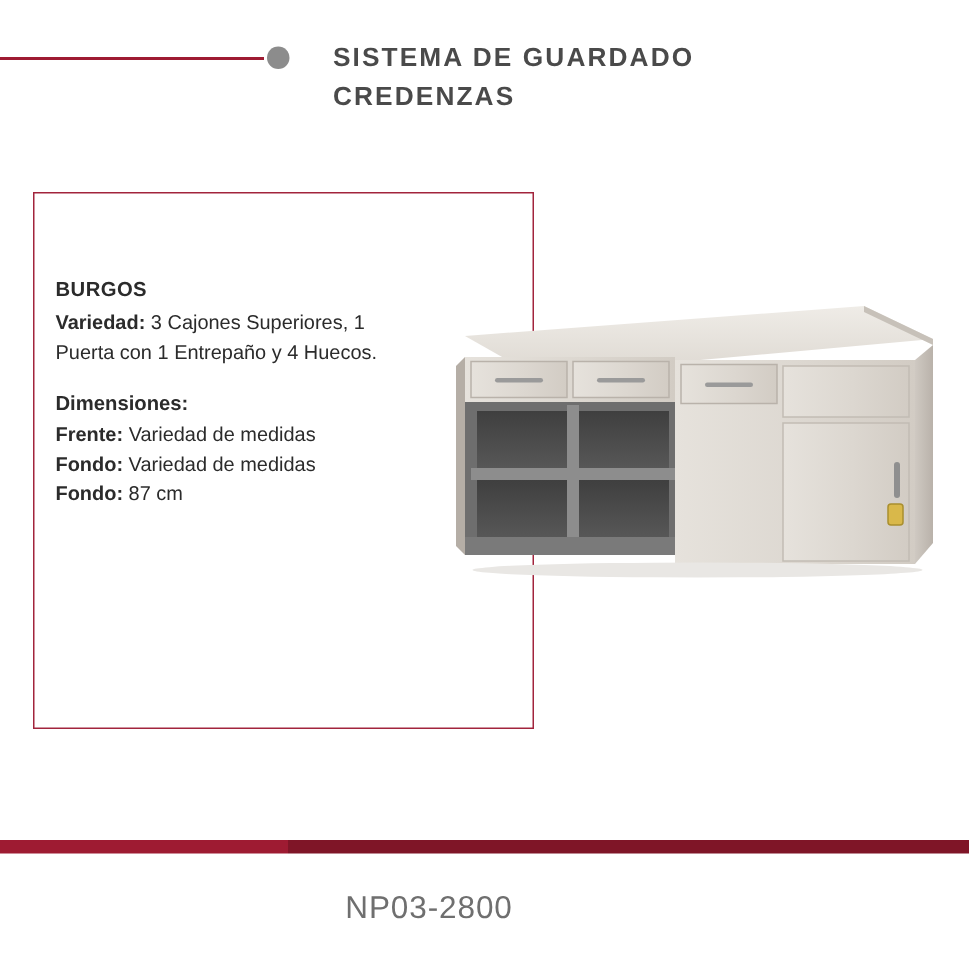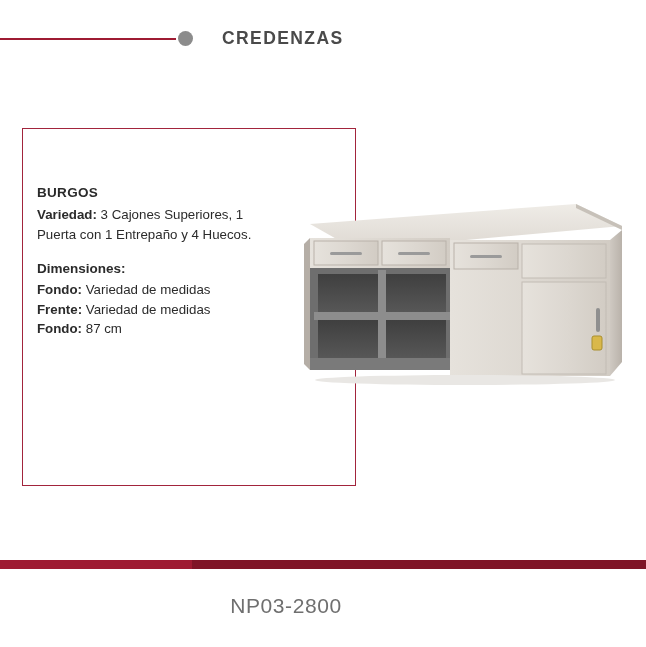--- a/index.html
+++ b/index.html
@@ -129,41 +129,42 @@
 </style>
 </head>
 <body>
 
 <div class="page">
 
   <div class="header">
     <div class="header-rule"></div>
     <div class="header-dot"></div>
     <div class="header-title">
+      <span>SISTEMA DE GUARDADO</span>
       <span class="line2">CREDENZAS</span>
     </div>
   </div>
 
   <div class="info-card">
     <div class="info-inner">
       <div class="card-title">BURGOS</div>
 
       <div class="para">
         <b>Variedad:</b><span> 3 Cajones Superiores, 1 Puerta con 1 Entrepaño y 4 Huecos.</span>
       </div>
 
       <div class="block-gap"></div>
 
       <div class="dim-title">Dimensiones:</div>
 
       <div class="dim-row">
+        <b>Frente:</b><span> Variedad de medidas</span>
+      </div>
+      <div class="dim-row">
         <b>Fondo:</b><span> Variedad de medidas</span>
-      </div>
-      <div class="dim-row">
-        <b>Frente:</b><span> Variedad de medidas</span>
       </div>
       <div class="dim-row">
         <b>Fondo:</b><span> 87 cm</span>
       </div>
     </div>
   </div>
 
   <div class="product">
     <svg width="326" height="206" viewBox="0 0 326 206">
       <defs>

